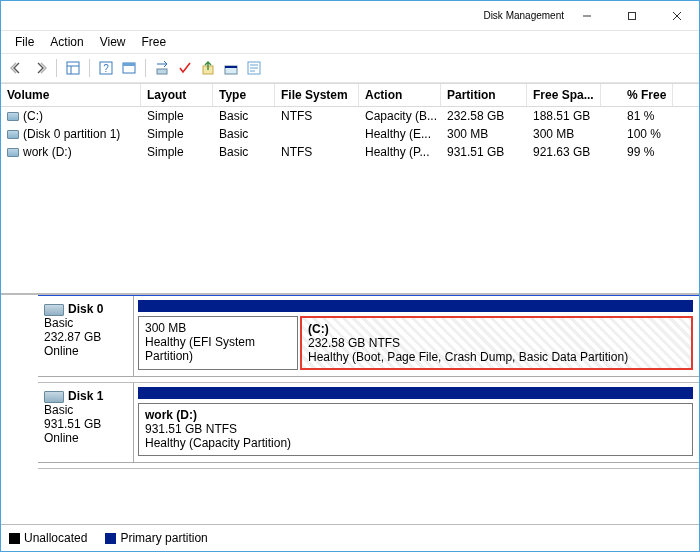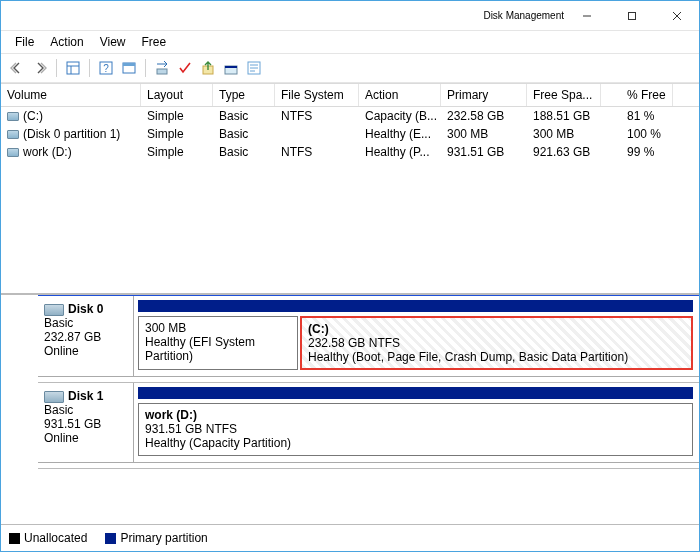--- a/index.html
+++ b/index.html
@@ -11,21 +11,21 @@
   .winbtn { width: 45px; display: flex; align-items: center; justify-content: center; }
   .winbtn svg { width: 10px; height: 10px; }
   .menubar { display: flex; gap: 0; padding: 2px 6px; border-bottom: 1px solid #e5e5e5; }
   .menuitem { padding: 2px 8px; }
   .toolbar { display: flex; align-items: center; gap: 3px; padding: 4px 6px; border-bottom: 1px solid #e5e5e5; }
   .toolbar .sep { width: 1px; height: 18px; background: #d0d0d0; margin: 0 3px; }
   .tbtn { width: 20px; height: 20px; display: flex; align-items: center; justify-content: center; }
   .tbtn svg { width: 16px; height: 16px; }
   .listview { flex: 0 0 auto; border-top: 1px solid #dadada; }
   .lv-head { display: flex; background: #fff; border-bottom: 1px solid #dadada; }
-  .lv-head .col { padding: 4px 6px; border-right: 1px solid #e5e5e5; font-weight: normal; white-space: nowrap; overflow: hidden; }
+  .lv-head .col { padding: 4px 6px; border-right: 1px solid #e5e5e5; font-weight: bold; white-space: nowrap; overflow: hidden; }
   .lv-body { height: 188px; overflow: auto; border-bottom: 2px solid #bbb; }
   .lv-row { display: flex; padding: 1px 0; }
   .lv-row .cell { padding: 1px 6px; white-space: nowrap; overflow: hidden; display: flex; align-items: center; gap: 4px; }
   .hdd-icon { width: 12px; height: 9px; background: linear-gradient(#bcd6e6, #8bb5cf); border: 1px solid #6a8aa0; border-radius: 1px; position: relative; }
   .c0 { width: 140px; } .c1 { width: 72px; } .c2 { width: 62px; } .c3 { width: 84px; }
   .c4 { width: 82px; } .c5 { width: 86px; } .c6 { width: 74px; } .c7 { width: 52px; margin-left: 20px; }
   .diagram { flex: 1; overflow: auto; border-top: 1px solid #1d4ed8; margin-left: 37px; }
   .diskrow { display: flex; border-bottom: 1px solid #aaa; min-height: 80px; }
   .diskhead { width: 96px; padding: 6px 6px 6px 6px; border-right: 1px solid #aaa; }
   .diskhead .dn { font-weight: bold; }
@@ -145,21 +145,21 @@
       </div>
   </div>
 
   <div class="listview">
     <div class="lv-head">
       <div class="col c0">Volume</div>
       <div class="col c1">Layout</div>
       <div class="col c2">Type</div>
       <div class="col c3">File System</div>
       <div class="col c4">Action</div>
-      <div class="col c5">Primary</div>
+      <div class="col c5">Partition</div>
       <div class="col c6">Free Spa...</div>
       <div class="col c7">% Free</div>
     </div>
     <div class="lv-body" id="lv-body">
         <div class="lv-row">
           <div class="cell c0">
             <span class="hdd-icon"></span>
             <span>(C:)</span>
           </div>
           <div class="cell c1">Simple</div>

